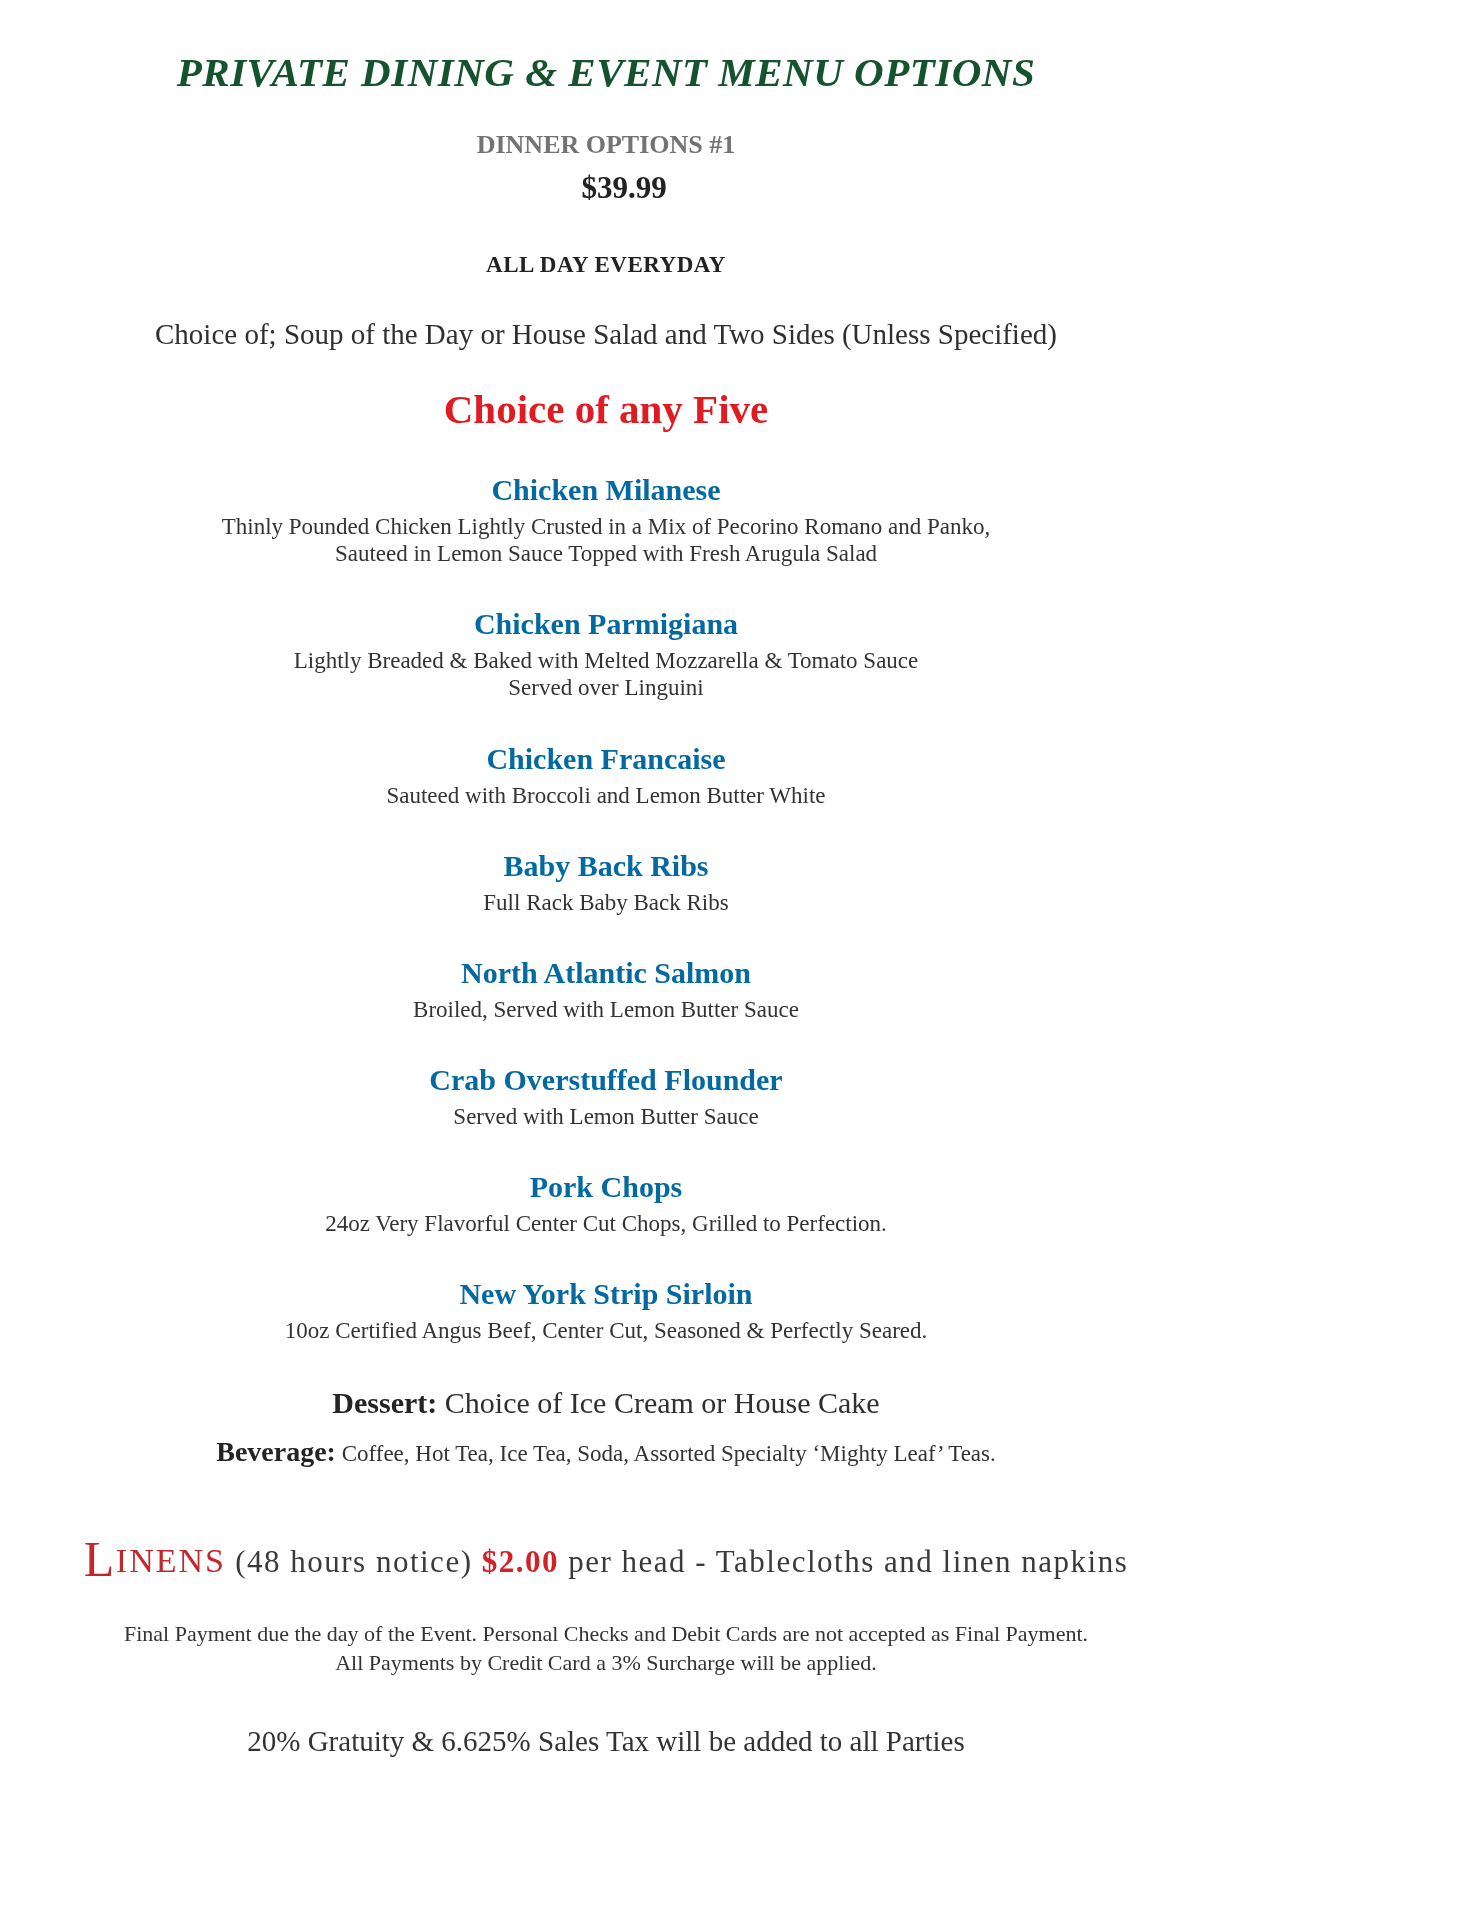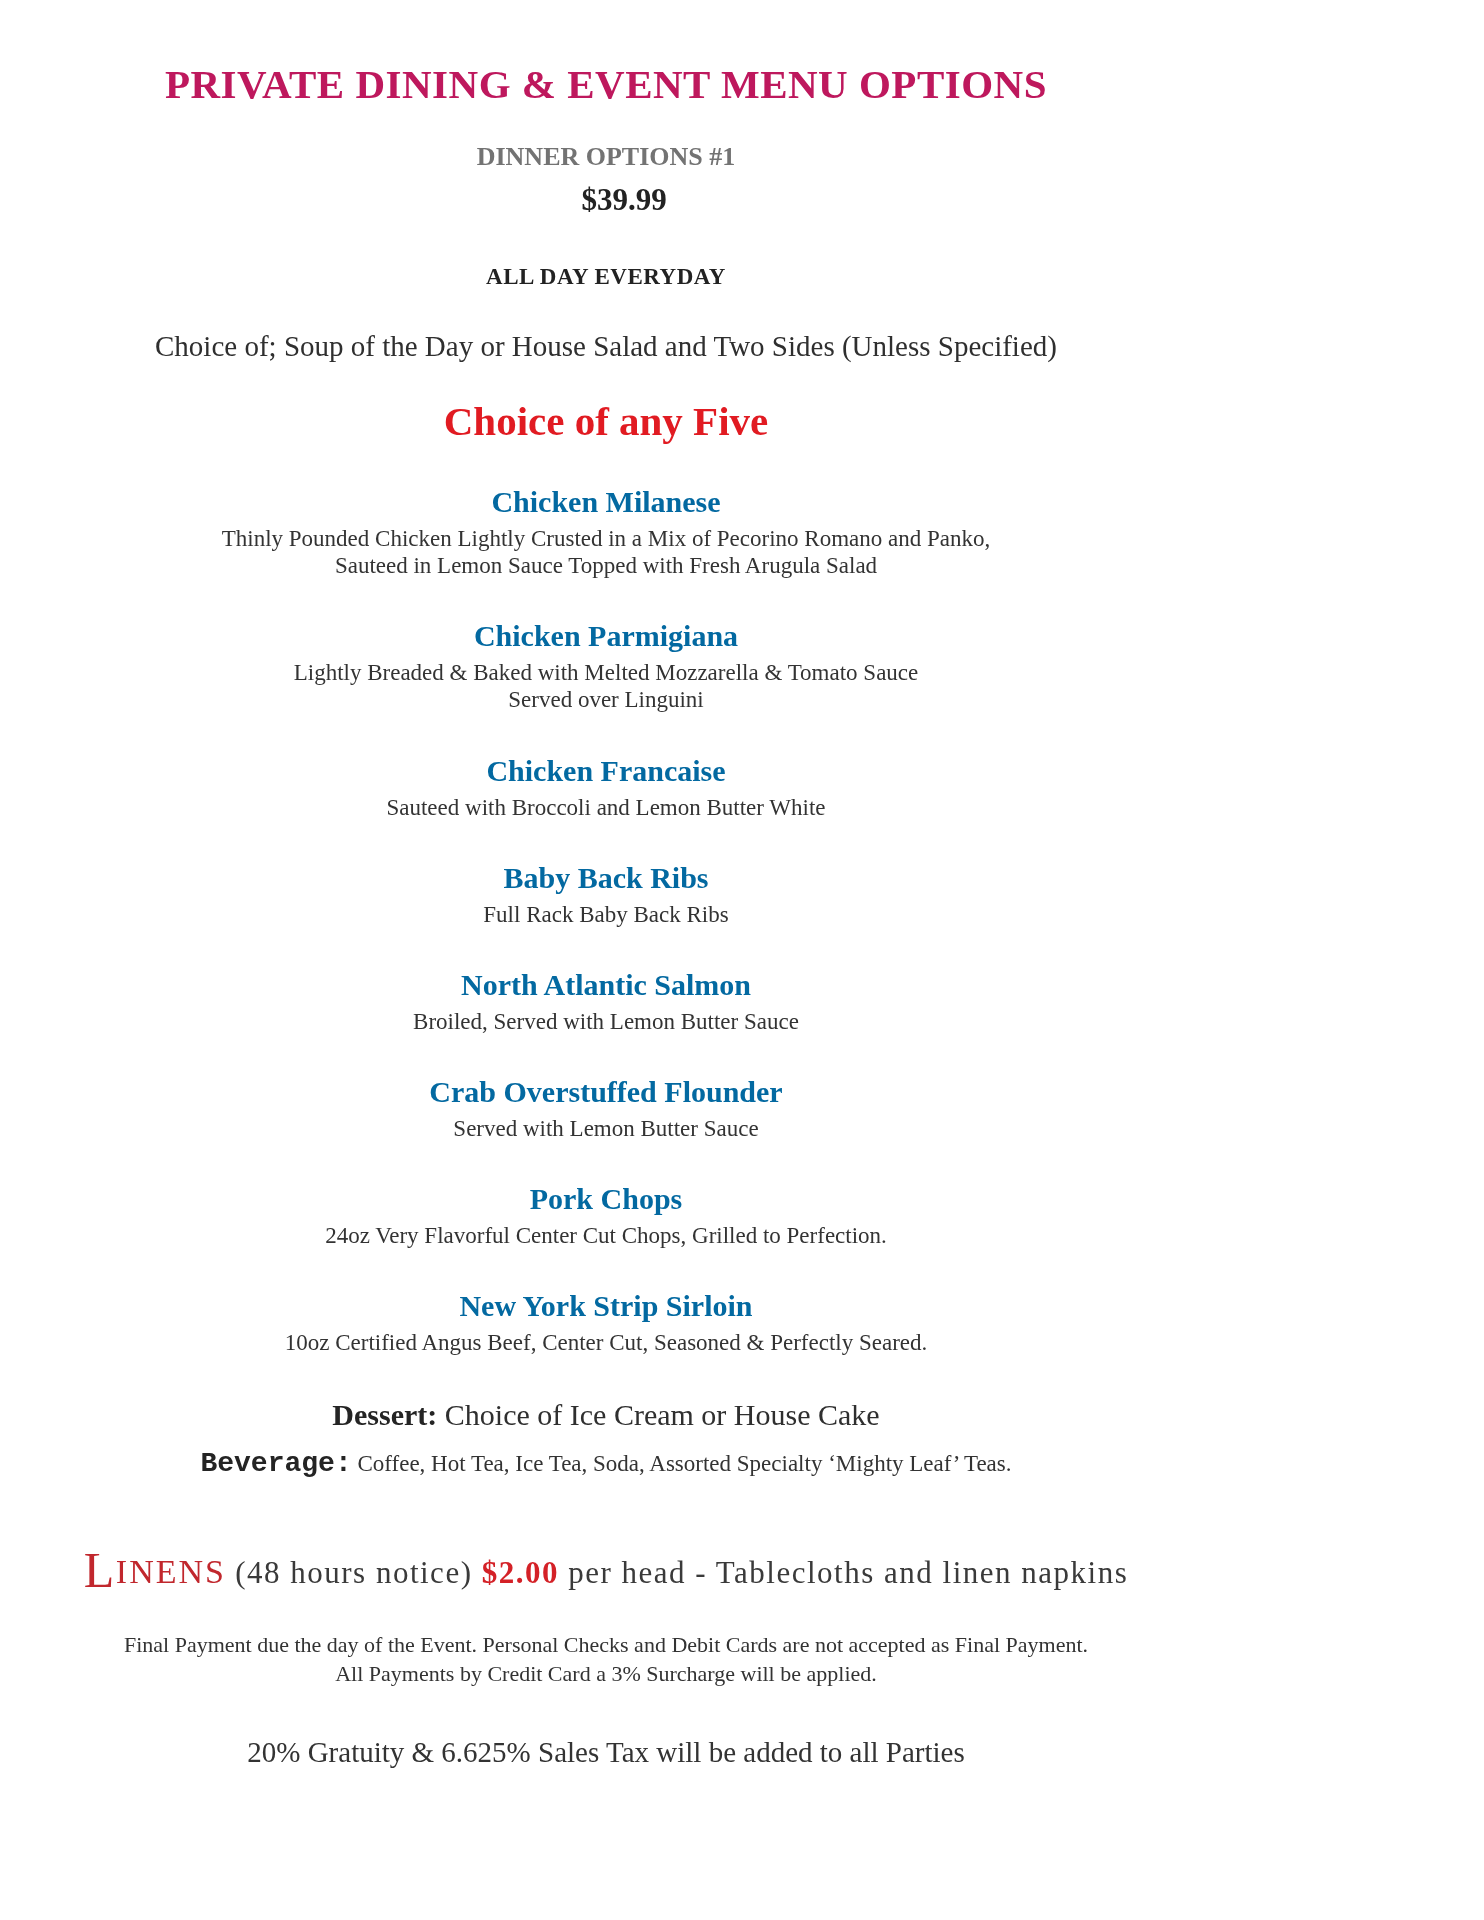--- a/index.html
+++ b/index.html
@@ -17,23 +17,24 @@
   }
   .content {
     width: 1212px;
     margin: 0;
     padding-top: 48px;
     text-align: center;
   }
   .page-title {
     font-size: 41px;
     font-weight: bold;
-    color: #be185d;
+    color: #14532d;
     letter-spacing: 0.5px;
-    margin: 12px;
+    margin: 0;
+    font-style: italic;
   }
   .dinner-heading {
     font-size: 26px;
     font-weight: bold;
     color: #737373;
     margin: 34px 0 0 0;
     text-align: center;
   }
   .price-heading {
     font-size: 31px;
@@ -75,21 +76,21 @@
     margin-top: 42px;
     font-size: 30px;
     color: #2f2f2f;
   }
   .dessert-line .lead { font-weight: bold; color: #242424; }
   .beverage-line {
     margin-top: 16px;
     font-size: 23px;
     color: #333333;
   }
-  .beverage-line .lead { font-weight: bold; font-size: 28px; color: #242424; font-family: Liberation Mono, monospace; }
+  .beverage-line .lead { font-weight: bold; font-size: 28px; color: #242424; }
   .linens-line {
     margin-top: 74px;
     font-size: 31px;
     color: #3a3a3a;
     letter-spacing: 1.5px;
   }
   .linens-initial {
     font-size: 50px;
     line-height: 0;
     vertical-align: -4px;

